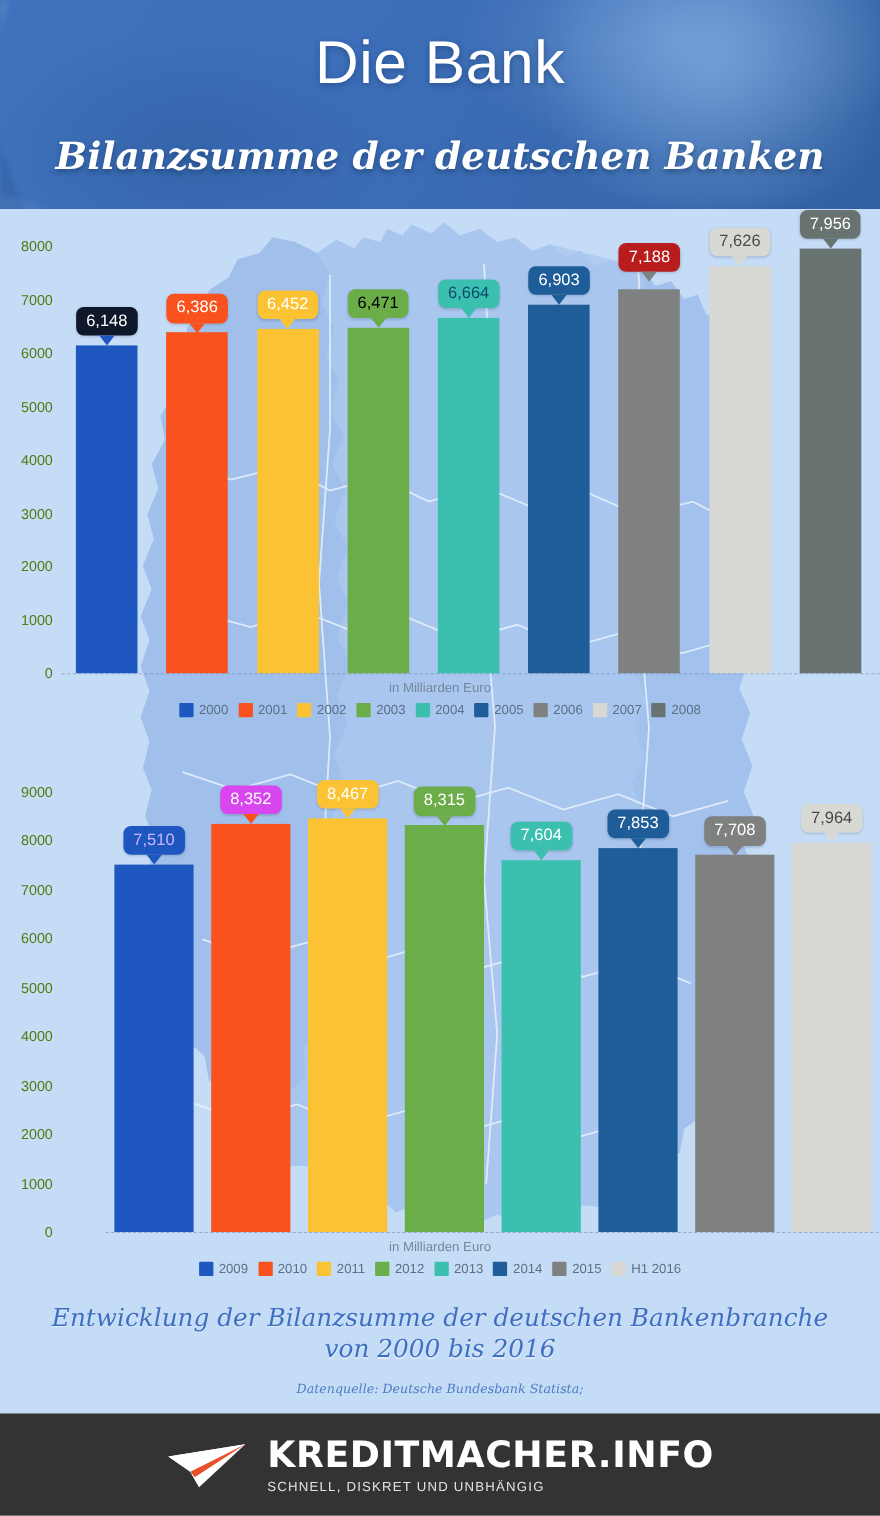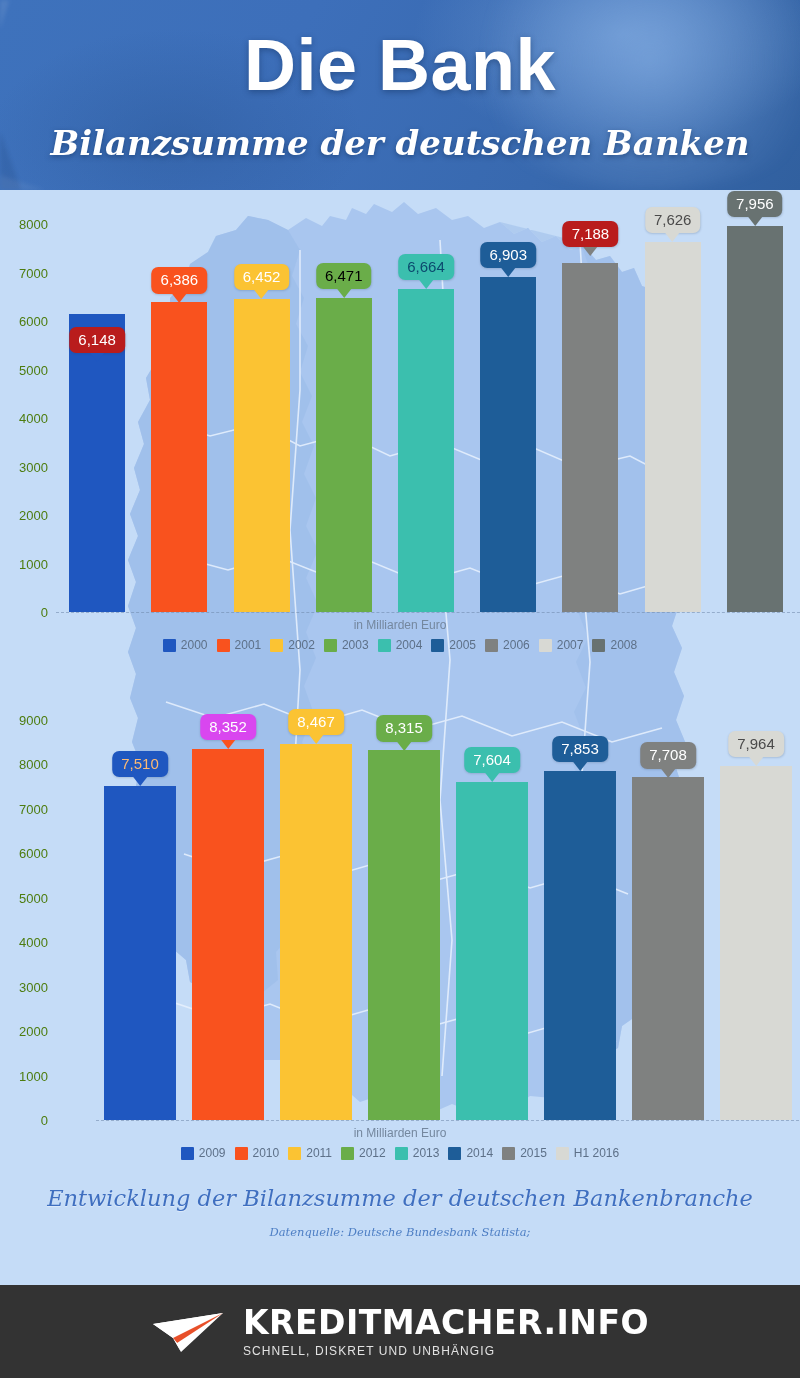--- a/index.html
+++ b/index.html
@@ -32,22 +32,22 @@
   }
   .header .glow {
     position: absolute; right: -60px; top: -70px;
     width: 420px; height: 260px; border-radius: 50%;
     background: radial-gradient(circle, rgba(150,190,240,.45), rgba(150,190,240,0) 68%);
     filter: blur(6px);
   }
   .title-main {
     position: absolute; left: 0; right: 0; top: 30px;
     text-align: center;
-    font-size: 72px; line-height: .98;
-    font-weight: 700;
+    font-size: 55px; line-height: .98;
+    font-weight: 400;
     color: #ffffff;
     letter-spacing: .5px;
     text-shadow: 0 2px 6px rgba(16,45,88,.45);
   }
   .title-sub {
     position: absolute; left: 0; right: 0; top: 126px;
     text-align: center;
     font-size: 34px; line-height: 1;
     font-weight: 700; font-style: italic;
     font-family: "DejaVu Serif", serif;
@@ -230,21 +230,21 @@
         <div class="ytick" style="left: 2px; top: 228px;">4000</div>
         <div class="gridline" style="left: 56px; width: 754px; top: 179.5px; opacity: 0;"></div>
         <div class="ytick" style="left: 2px; top: 179.5px;">5000</div>
         <div class="gridline" style="left: 56px; width: 754px; top: 131px; opacity: 0;"></div>
         <div class="ytick" style="left: 2px; top: 131px;">6000</div>
         <div class="gridline" style="left: 56px; width: 754px; top: 82.5px; opacity: 0;"></div>
         <div class="ytick" style="left: 2px; top: 82.5px;">7000</div>
         <div class="gridline" style="left: 56px; width: 754px; top: 34px; opacity: 0;"></div>
         <div class="ytick" style="left: 2px; top: 34px;">8000</div>
         <div class="bar" style="left: 69.1111px; width: 56px; height: 298.178px; bottom: 58px; background: rgb(31, 87, 192);"></div>
-        <div class="bubble" style="background: #b91c1c; color: rgb(31, 87, 192); left: 97.1111px; top: 88.822px; margin-top: 48px;"><span style="color: rgb(255, 255, 255);">6,148</span></div>
+        <div class="bubble" style="background: #0f172a; color: rgb(31, 87, 192); left: 97.1111px; top: 88.822px;"><span style="color: rgb(255, 255, 255);">6,148</span></div>
         <div class="bar" style="left: 151.333px; width: 56px; height: 309.721px; bottom: 58px; background: rgb(249, 82, 30);"></div>
         <div class="bubble" style="background: rgb(249, 82, 30); color: rgb(249, 82, 30); left: 179.333px; top: 77.279px;"><span style="color: rgb(255, 255, 255);">6,386</span></div>
         <div class="bar" style="left: 233.556px; width: 56px; height: 312.922px; bottom: 58px; background: rgb(251, 195, 51);"></div>
         <div class="bubble" style="background: rgb(251, 195, 51); color: rgb(251, 195, 51); left: 261.556px; top: 74.078px;"><span style="color: rgb(255, 255, 255);">6,452</span></div>
         <div class="bar" style="left: 315.778px; width: 56px; height: 313.844px; bottom: 58px; background: rgb(106, 173, 73);"></div>
         <div class="bubble" style="background: rgb(106, 173, 73); color: rgb(106, 173, 73); left: 343.778px; top: 73.1565px;"><span style="color: #000000;">6,471</span></div>
         <div class="bar" style="left: 398px; width: 56px; height: 323.204px; bottom: 58px; background: rgb(59, 191, 174);"></div>
         <div class="bubble" style="background: rgb(59, 191, 174); color: rgb(59, 191, 174); left: 426px; top: 63.796px;"><span style="color: #0c4a6e;">6,664</span></div>
         <div class="bar" style="left: 480.222px; width: 56px; height: 334.796px; bottom: 58px; background: rgb(30, 93, 152);"></div>
         <div class="bubble" style="background: rgb(30, 93, 152); color: rgb(30, 93, 152); left: 508.222px; top: 52.2045px;"><span style="color: rgb(255, 255, 255);">6,903</span></div>
@@ -312,21 +312,21 @@
         <div class="ytick" style="left: 2px; top: 227.778px;">5000</div>
         <div class="gridline" style="left: 96px; width: 718px; top: 183.333px; opacity: 0;"></div>
         <div class="ytick" style="left: 2px; top: 183.333px;">6000</div>
         <div class="gridline" style="left: 96px; width: 718px; top: 138.889px; opacity: 0;"></div>
         <div class="ytick" style="left: 2px; top: 138.889px;">7000</div>
         <div class="gridline" style="left: 96px; width: 718px; top: 94.4444px; opacity: 0;"></div>
         <div class="ytick" style="left: 2px; top: 94.4444px;">8000</div>
         <div class="gridline" style="left: 96px; width: 718px; top: 50px; opacity: 0;"></div>
         <div class="ytick" style="left: 2px; top: 50px;">9000</div>
         <div class="bar" style="left: 104px; width: 72px; height: 333.778px; bottom: 60px; background: rgb(31, 87, 192);"></div>
-        <div class="bubble" style="background: rgb(31, 87, 192); color: rgb(31, 87, 192); left: 140px; top: 81.2222px;"><span style="color: #fdba74;">7,510</span></div>
+        <div class="bubble" style="background: rgb(31, 87, 192); color: rgb(31, 87, 192); left: 140px; top: 81.2222px;"><span style="color: #c4b5fd;">7,510</span></div>
         <div class="bar" style="left: 192px; width: 72px; height: 371.2px; bottom: 60px; background: rgb(249, 82, 30);"></div>
         <div class="bubble" style="background: #d946ef; color: rgb(249, 82, 30); left: 228px; top: 43.8px;"><span style="color: rgb(255, 255, 255);">8,352</span></div>
         <div class="bar" style="left: 280px; width: 72px; height: 376.311px; bottom: 60px; background: rgb(251, 195, 51);"></div>
         <div class="bubble" style="background: rgb(251, 195, 51); color: rgb(251, 195, 51); left: 316px; top: 38.6889px;"><span style="color: rgb(255, 255, 255);">8,467</span></div>
         <div class="bar" style="left: 368px; width: 72px; height: 369.556px; bottom: 60px; background: rgb(106, 173, 73);"></div>
         <div class="bubble" style="background: rgb(106, 173, 73); color: rgb(106, 173, 73); left: 404px; top: 45.4444px;"><span style="color: rgb(255, 255, 255); text-align: right;">8,315</span></div>
         <div class="bar" style="left: 456px; width: 72px; height: 337.956px; bottom: 60px; background: rgb(59, 191, 174);"></div>
         <div class="bubble" style="background: rgb(59, 191, 174); color: rgb(59, 191, 174); left: 492px; top: 77.0444px;"><span style="color: rgb(255, 255, 255);">7,604</span></div>
         <div class="bar" style="left: 544px; width: 72px; height: 349.022px; bottom: 60px; background: rgb(30, 93, 152);"></div>
         <div class="bubble" style="background: rgb(30, 93, 152); color: rgb(30, 93, 152); left: 580px; top: 65.9778px;"><span style="color: rgb(255, 255, 255);">7,853</span></div>
@@ -368,20 +368,21 @@
             <span class="legend-swatch" style="background: rgb(216, 217, 212);"></span>
             <span class="legend-label">H1 2016</span>
           </div>
         </div>
       </div>
   </div>
 
   <div class="caption-block">
     <div class="caption">
       <span>Entwicklung der Bilanzsumme der deutschen Bankenbranche</span><br>
+      <span>von 2000 bis 2016</span>
     </div>
     <div class="source">Datenquelle: Deutsche Bundesbank Statista;</div>
   </div>
 
   <div class="footer">
     <svg class="logo-mark" viewBox="0 0 74 44">
       <polygon points="2,14 72,3 30,42 22,28" fill="#ffffff"></polygon>
       <polygon points="2,14 72,3 22,28" fill="#ffffff"></polygon>
       <polygon points="22,28 72,3 26,33" fill="#e8502a"></polygon>
       <polygon points="22,28 26,33 30,42" fill="#ffffff"></polygon>

